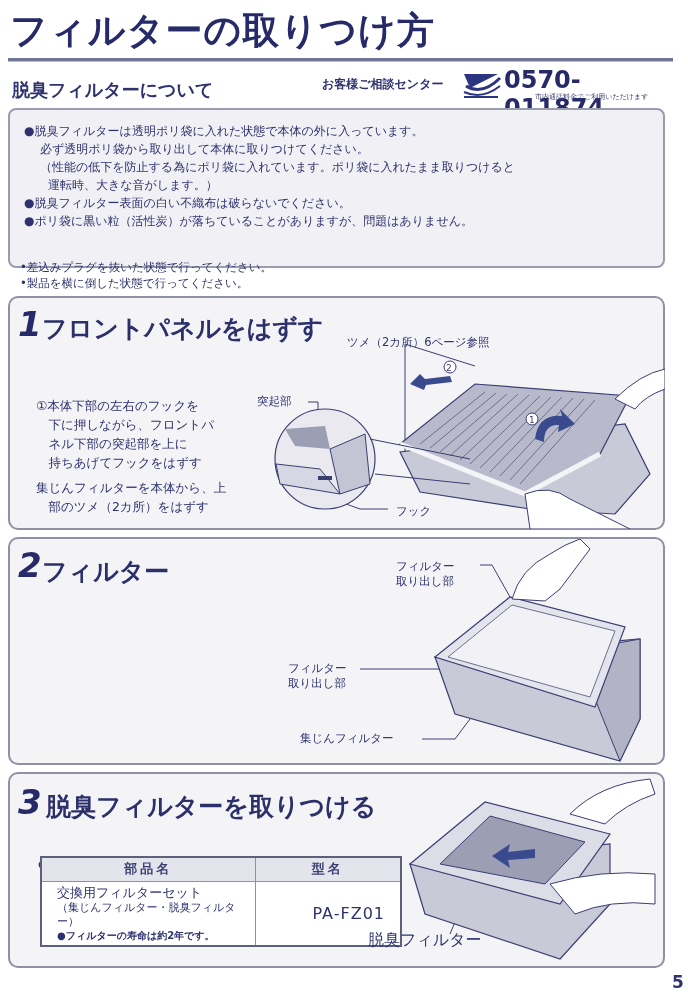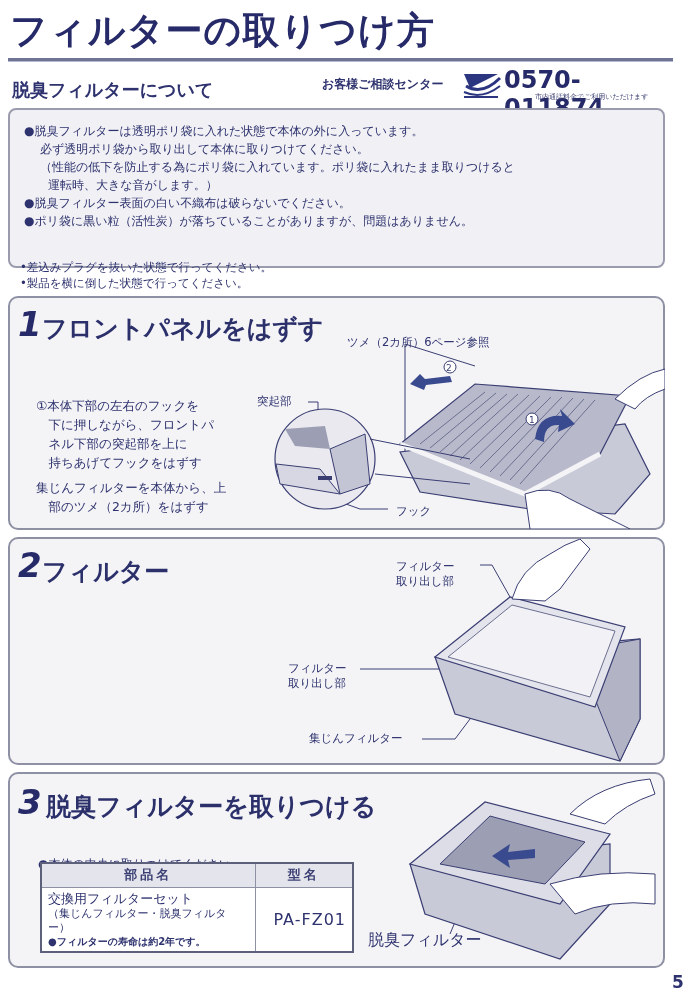--- a/index.html
+++ b/index.html
@@ -60,28 +60,28 @@
     }
     .step-title {
       position: absolute; font-size: 25px; font-weight: bold; color: #2b2f6a; line-height: 26px;
     }
     .instr { position: absolute; font-size: 12.5px; line-height: 19px; color: #2e326e; margin-top: 23px; }
     .label-sm { position: absolute; font-size: 11.5px; color: #2e326e; line-height: 15px; white-space: nowrap; }
 
     .illus { position: absolute; }
 
     table.parts {
-      position: absolute; left: 30px; top: 88px; width: 314px;
+      position: absolute; left: 30px; top: 82px; width: 362px;
       border-collapse: collapse; border: 2px solid #5d607a; background: #ffffff;
     }
     table.parts th {
       background: #e4e5ec; font-size: 13px; font-weight: bold; color: #3a3e72;
       border: 1px solid #8e90a4; height: 24px; letter-spacing: 3px;
     }
-    table.parts td { border: 1px solid #8e90a4; vertical-align: middle; padding: 3px 6px; color: #2e326e; }
+    table.parts td { border: 1px solid #8e90a4; vertical-align: middle; padding: 3px 15px; color: #2e326e; }
     .part-name { font-size: 13px; line-height: 16px; }
     .part-sub { font-size: 11px; line-height: 14px; }
     .part-note { font-size: 10px; line-height: 13px; font-weight: bold; }
     .model { text-align: right; font-size: 16px; letter-spacing: 1px; }
 
     .page-number {
       position: absolute; left: 672px; top: 972px; font-size: 17px; font-weight: bold; color: #2e326e;
     }
   </style>
 </head>
@@ -186,21 +186,21 @@
   </div>
 
   <div class="label-sm" style="left:386px;top:20px;">
     <div>フィルター</div>
     <div>取り出し部</div>
   </div>
   <div class="label-sm" style="left:278px;top:122px;">
     <div>フィルター</div>
     <div>取り出し部</div>
   </div>
-  <div class="label-sm" style="left:290px;top:192px;margin-left:9px;">集じんフィルター</div>
+  <div class="label-sm" style="left:290px;top:192px;">集じんフィルター</div>
 
   <svg class="illus" style="left:330px;top:0px;" width="320" height="226" viewBox="0 0 320 226">
 
     <polyline points="140,26 152,26 170,58" stroke="#3a3e72" stroke-width="1" fill="none"></polyline>
     <line x1="20" y1="130" x2="100" y2="130" stroke="#3a3e72" stroke-width="1"></line>
     <polyline points="82,200 115,200 160,140" stroke="#3a3e72" stroke-width="1" fill="none"></polyline>
 
     <path d="M95 118 L115 175 L280 222 L300 180 L300 100 Z" fill="#c9cad8" stroke="#3a3e72" stroke-width="1.2"></path>
     <path d="M245 110 L300 100 L300 180 L280 222 L255 160 Z" fill="#b2b4c6" stroke="#3a3e72" stroke-width="1"></path>
 

